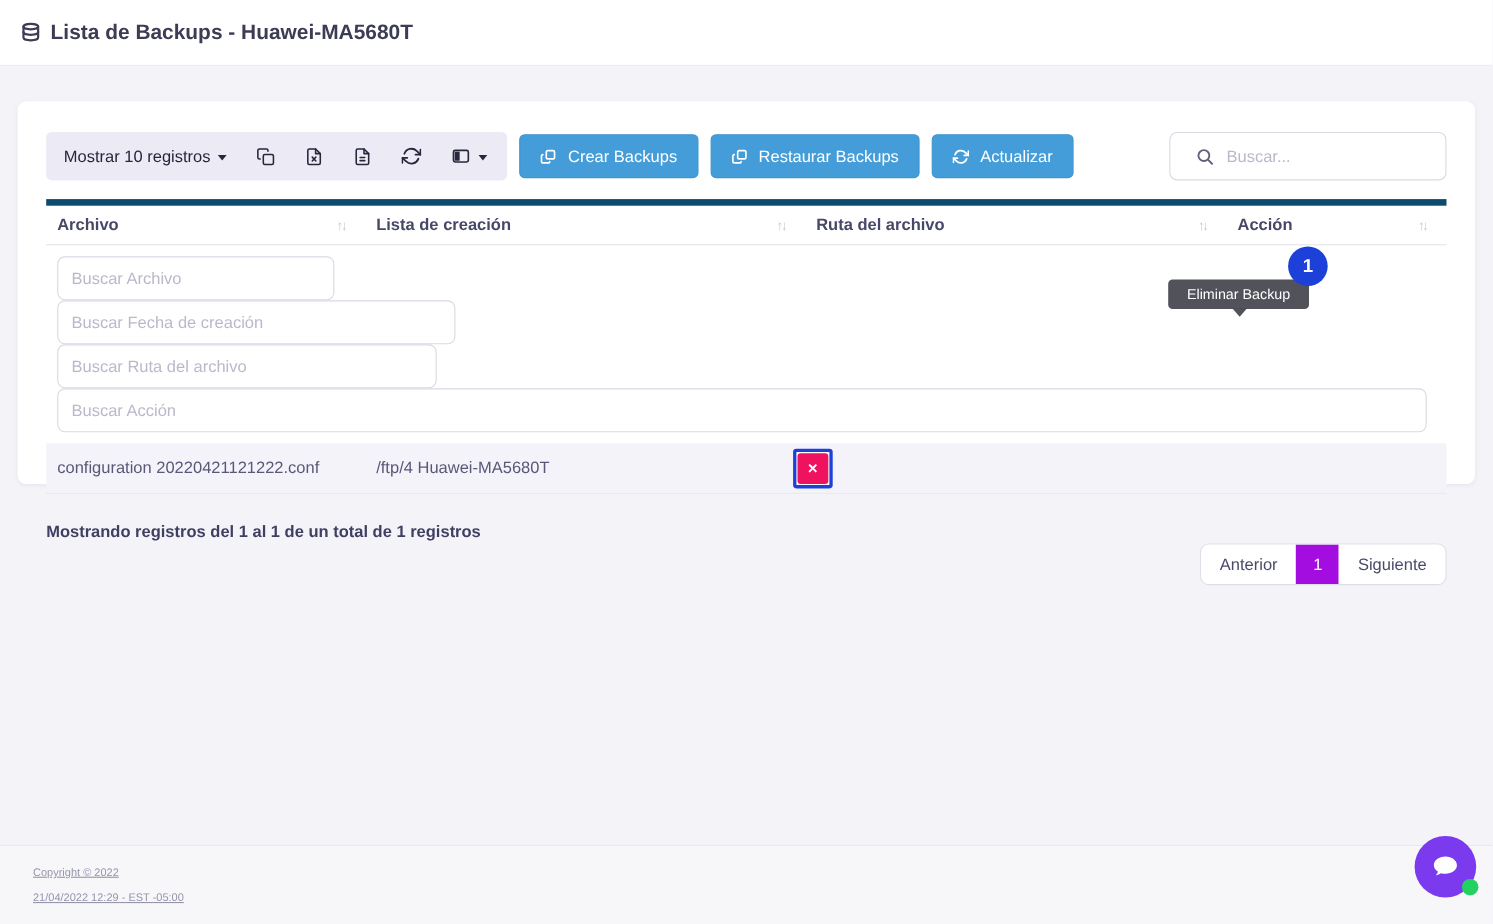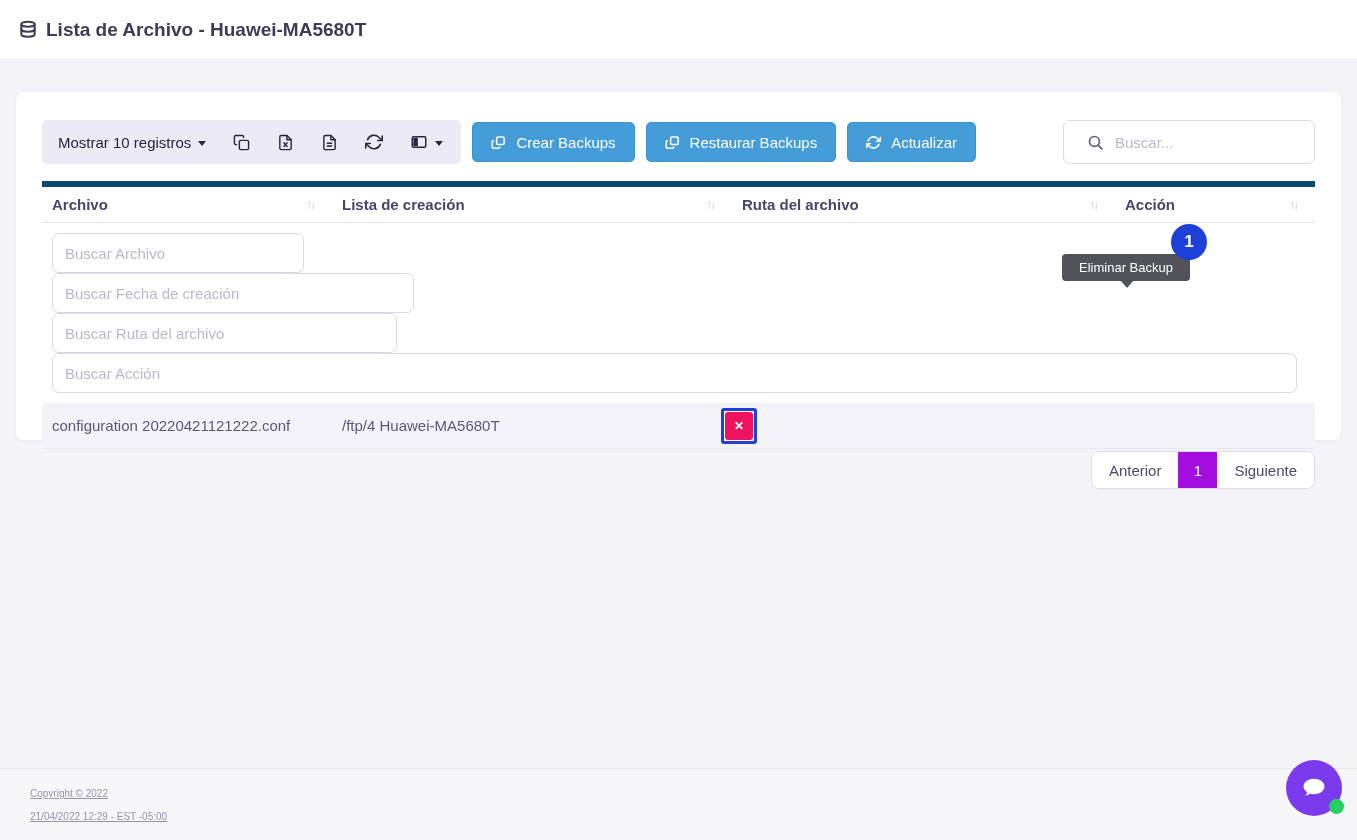--- a/index.html
+++ b/index.html
@@ -154,21 +154,21 @@
 <body>
 
 <header class="app-header">
   <span class="hdr-icon">
     <svg width="20" height="20" viewBox="0 0 24 24" fill="none" stroke="#3c3c54" stroke-width="2.4" stroke-linecap="round">
       <ellipse cx="12" cy="5" rx="8" ry="3"></ellipse>
       <path d="M4 5v6c0 1.7 3.6 3 8 3s8-1.3 8-3V5"></path>
       <path d="M4 11v6c0 1.7 3.6 3 8 3s8-1.3 8-3v-6"></path>
     </svg>
   </span>
-  <h1>Lista de Archivo - Huawei-MA5680T</h1>
+  <h1>Lista de Backups - Huawei-MA5680T</h1>
 </header>
 
 <main class="card">
 
   <div class="toolbar">
     <div class="dt-controls">
       <button>
         <span>Mostrar 10 registros</span>
         <span class="caret"></span>
       </button>
@@ -295,20 +295,21 @@
       <div class="col-d">
         <span class="annot-outline">
           <button class="delete-btn">
             <span>✕</span>
           </button>
         </span>
       </div>
     </div>
   </div>
 
+  <div class="summary">Mostrando registros del 1 al 1 de un total de 1 registros</div>
 
   <div class="pager-wrap">
     <div class="pager">
       <button class="pg">Anterior</button>
       <button class="pg active">1</button>
       <button class="pg">Siguiente</button>
     </div>
   </div>
 
   <div class="tooltip">Eliminar Backup</div>

